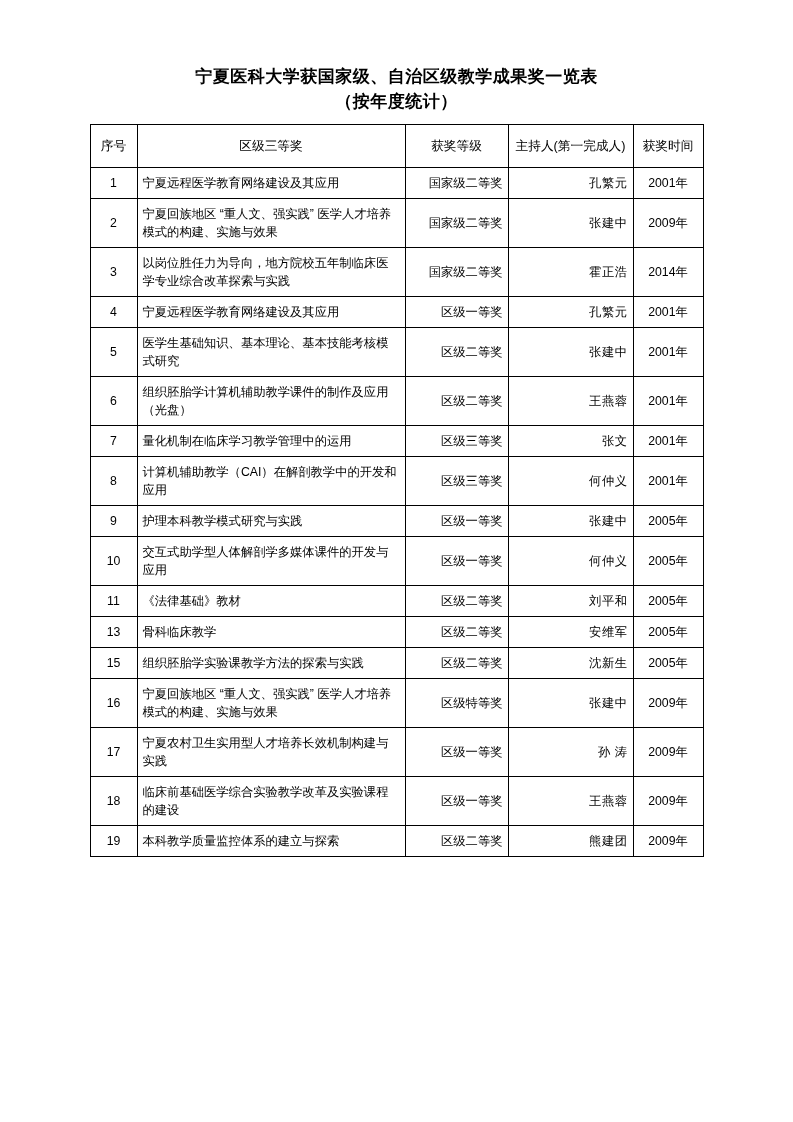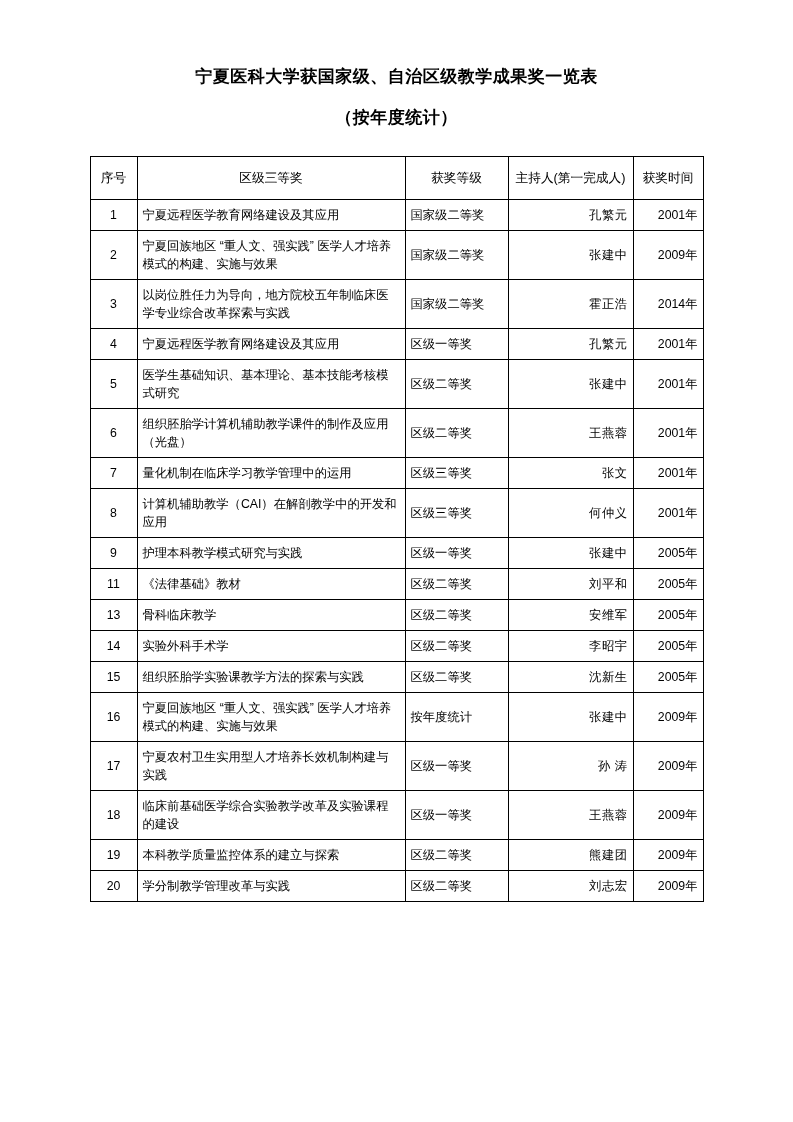--- a/index.html
+++ b/index.html
@@ -28,21 +28,21 @@
     letter-spacing: 0.5px;
     margin: 0;
     padding-top: 8px;
   }
   .doc-subtitle {
     text-align: center;
     font-weight: bold;
     font-size: 17px;
     line-height: 25px;
     letter-spacing: 0.5px;
-    margin: 16px;
+    margin: 0;
     padding-bottom: 10px;
   }
   table.award-table {
     border-collapse: collapse;
     width: 613px;
     margin: 0 auto;
     table-layout: fixed;
   }
   table.award-table th,
   table.award-table td {
@@ -59,23 +59,23 @@
     font-size: 12.7px;
   }
   col.c-seq { width: 47px; }
   col.c-name { width: 268px; }
   col.c-level { width: 103px; }
   col.c-host { width: 125px; }
   col.c-year { width: 70px; }
 
   td.seq { text-align: center; }
   td.name { text-align: left; padding-left: 8px; margin-left: 20px; }
-  td.level { text-align: left; margin-left: 24px; }
+  td.level { text-align: right; margin-left: 24px; }
   td.host { text-align: right; letter-spacing: 0.5px; }
-  td.year { text-align: right; }
+  td.year { text-align: center; }
 </style>
 </head>
 <body>
 
 <div class="page">
   <h1 class="doc-title">宁夏医科大学获国家级、自治区级教学成果奖一览表</h1>
   <h2 class="doc-subtitle">（按年度统计）</h2>
 
   <table class="award-table">
     <colgroup>
@@ -152,51 +152,51 @@
           <td class="year">2001年</td>
         </tr>
         <tr>
           <td class="seq">9</td>
           <td class="name">护理本科教学模式研究与实践</td>
           <td class="level">区级一等奖</td>
           <td class="host">张建中</td>
           <td class="year">2005年</td>
         </tr>
         <tr>
+          <td class="seq">10</td>
+          <td class="name">交互式助学型人体解剖学多媒体课件的开发与应用</td>
+          <td class="level">区级一等奖</td>
+          <td class="host">何仲义</td>
+          <td class="year">2005年</td>
+        </tr>
+        <tr>
           <td class="seq">11</td>
           <td class="name">《法律基础》教材</td>
           <td class="level">区级二等奖</td>
           <td class="host">刘平和</td>
           <td class="year">2005年</td>
         </tr>
         <tr>
           <td class="seq">13</td>
           <td class="name">骨科临床教学</td>
           <td class="level">区级二等奖</td>
           <td class="host">安维军</td>
           <td class="year">2005年</td>
         </tr>
         <tr>
-          <td class="seq">14</td>
-          <td class="name">实验外科手术学</td>
-          <td class="level">区级二等奖</td>
-          <td class="host">李昭宇</td>
-          <td class="year">2005年</td>
-        </tr>
-        <tr>
           <td class="seq">15</td>
           <td class="name">组织胚胎学实验课教学方法的探索与实践</td>
           <td class="level">区级二等奖</td>
           <td class="host">沈新生</td>
           <td class="year">2005年</td>
         </tr>
         <tr>
           <td class="seq">16</td>
           <td class="name">宁夏回族地区 “重人文、强实践” 医学人才培养模式的构建、实施与效果</td>
-          <td class="level">按年度统计</td>
+          <td class="level">区级特等奖</td>
           <td class="host">张建中</td>
           <td class="year">2009年</td>
         </tr>
         <tr>
           <td class="seq">17</td>
           <td class="name">宁夏农村卫生实用型人才培养长效机制构建与实践</td>
           <td class="level">区级一等奖</td>
           <td class="host">孙 涛</td>
           <td class="year">2009年</td>
         </tr>
@@ -205,24 +205,17 @@
           <td class="name">临床前基础医学综合实验教学改革及实验课程的建设</td>
           <td class="level">区级一等奖</td>
           <td class="host">王燕蓉</td>
           <td class="year">2009年</td>
         </tr>
         <tr>
           <td class="seq">19</td>
           <td class="name">本科教学质量监控体系的建立与探索</td>
           <td class="level">区级二等奖</td>
           <td class="host">熊建团</td>
-          <td class="year">2009年</td>
-        </tr>
-        <tr>
-          <td class="seq">20</td>
-          <td class="name">学分制教学管理改革与实践</td>
-          <td class="level">区级二等奖</td>
-          <td class="host">刘志宏</td>
           <td class="year">2009年</td>
         </tr>
       </tbody>
   </table>
 </div>
 
 </body></html>

